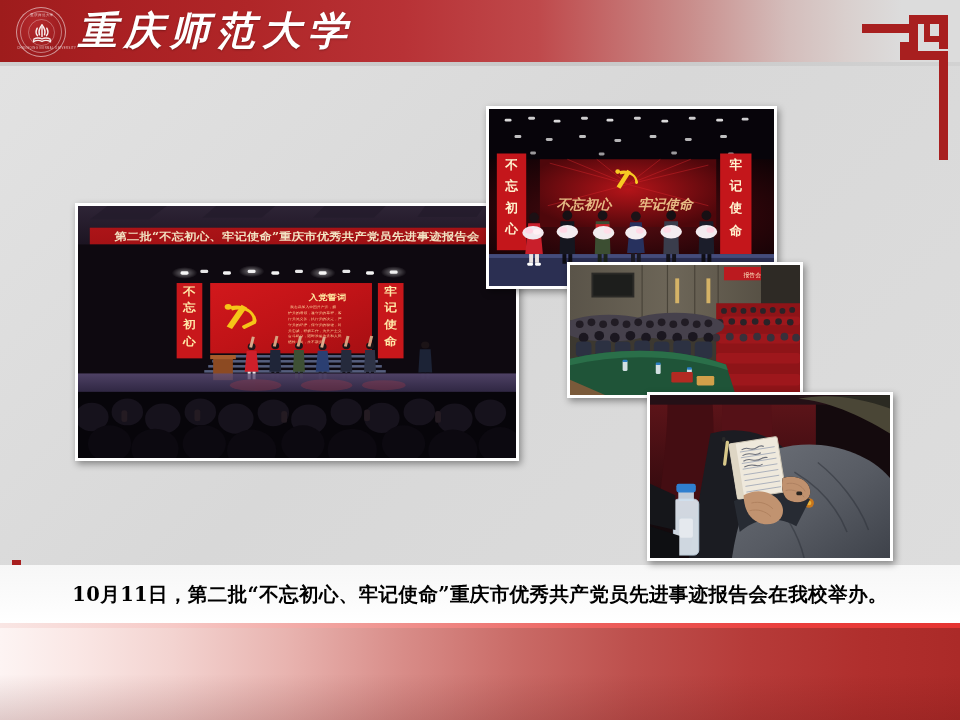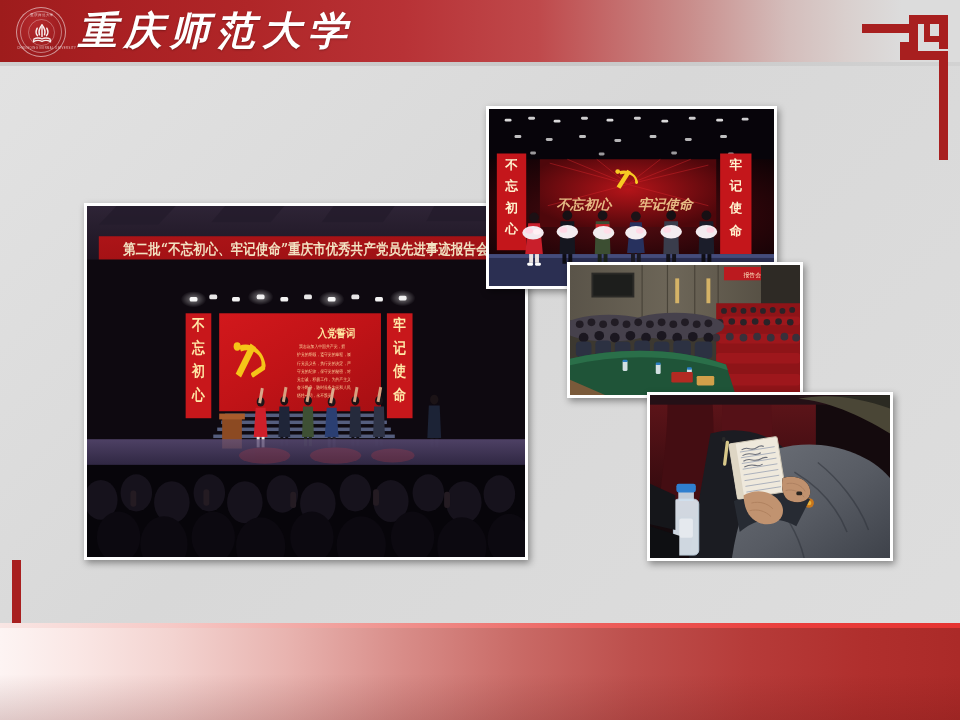--- a/index.html
+++ b/index.html
@@ -119,21 +119,21 @@
   
   .photo {
     position: absolute;
     background: #1b1020;
     border: 3px solid #ffffff;
     box-shadow: 2px 3px 7px rgba(0,0,0,0.40);
     overflow: hidden;
   }
   .photo svg { display: block; width: 100%; height: 100%; }
 
-  #photo-stage-wide { left: 84px; top: 203px; width: 444px; height: 357px; z-index: 11; }
+  #photo-stage-wide { left: 75px; top: 203px; width: 444px; height: 258px; z-index: 11; }
   #photo-award     { left: 486px; top: 106px; width: 291px; height: 183px; z-index: 12; }
   #photo-audience  { left: 567px; top: 262px; width: 236px; height: 136px; z-index: 13; }
   #photo-notes     { left: 647px; top: 392px; width: 246px; height: 169px; z-index: 14; }
 
   
   .caption-zone {
     position: absolute;
     left: 0; top: 565px;
     width: 960px; height: 58px;
     background: linear-gradient(to bottom, #f7f7f7 0%, #fbfbfb 55%, #ffffff 100%);
@@ -803,20 +803,23 @@
         <rect x="29" y="98" width="16" height="12" rx="2" fill="#cfe0ee" opacity="0.9"></rect>
         <rect x="27" y="92" width="20" height="9" rx="2.5" fill="#2f7fd0"></rect>
         <rect x="30" y="128" width="14" height="20" rx="2" fill="#ffffff" opacity="0.45"></rect>
       </g>
 
       <path d="M0 92 L26 104 L26 140 L0 134 Z" fill="#15161a"></path>
       <path d="M0 136 L30 146 L30 169 L0 169 Z" fill="#0e0f12"></path>
     </svg>
   </div>
 
+  <div class="caption-zone">
+    <div class="caption-text">10月11日，第二批“不忘初心、牢记使命”重庆市优秀共产党员先进事迹报告会在我校举办。</div>
+  </div>
 
   <div class="footer-top-line"></div>
   <div class="footer-band"></div>
 
   <svg class="ornament ornament-bl" width="86" height="152" viewBox="0 0 86 152" style="transform: scaleX(-1) scaleY(-1);">
     <g fill="#a81f1f">
       <rect x="0" y="16" width="56" height="9"></rect>
       <rect x="47" y="7" width="9" height="18"></rect>
       <rect x="47" y="7" width="39" height="9"></rect>
       <rect x="77" y="7" width="9" height="34"></rect>

